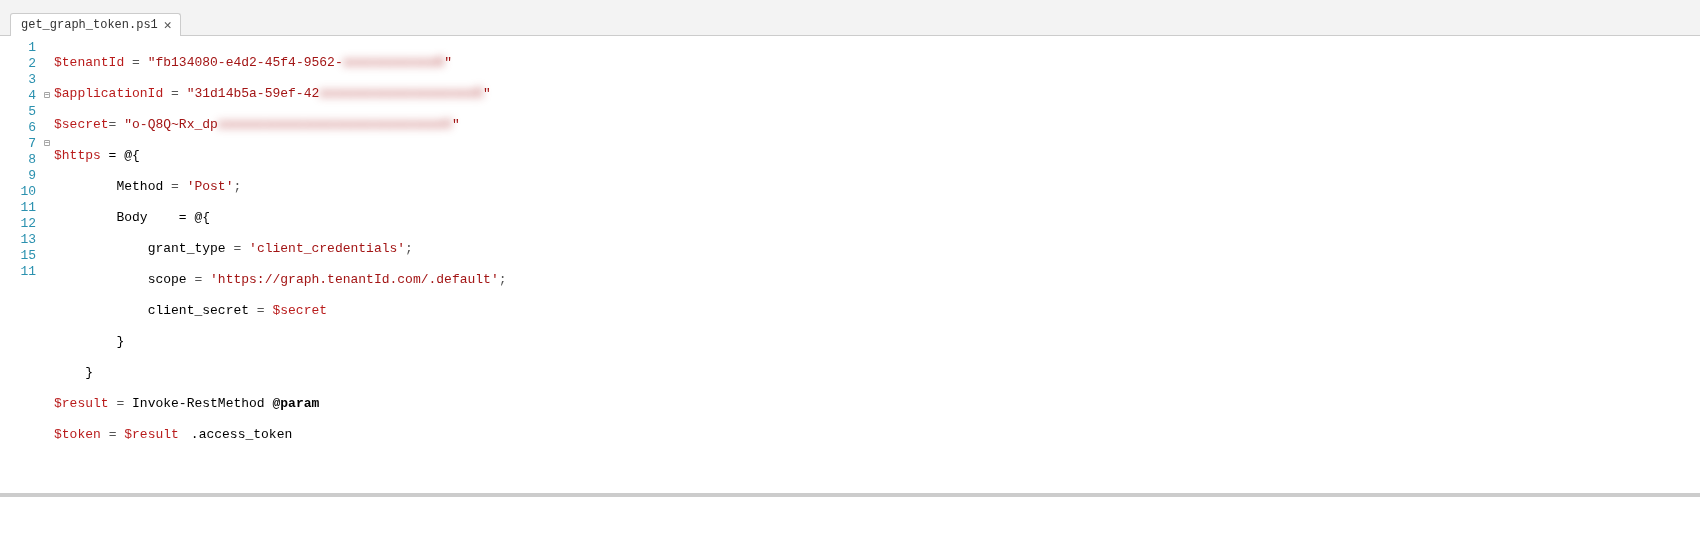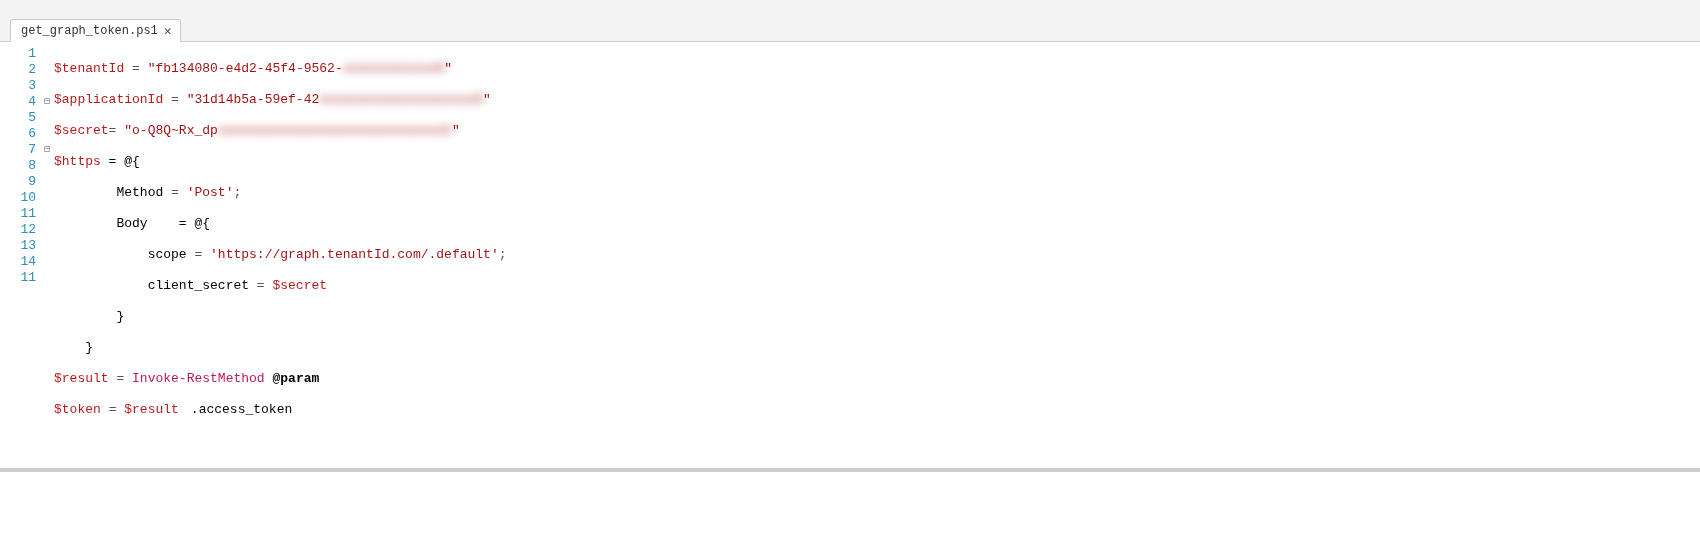--- a/index.html
+++ b/index.html
@@ -10,21 +10,21 @@
     background: #fff;
     width: 1700px;
   }
   .editor-pane {
     border-bottom: 4px solid #ccc;
   }
   .tabbar {
     display: flex;
     background: #f3f3f3;
     border-bottom: 1px solid #ccc;
-    height: 42px;
+    height: 36px;
     align-items: flex-end;
     padding-left: 10px;
   }
   .tab {
     display: flex;
     align-items: center;
     gap: 6px;
     background: #fff;
     border: 1px solid #ccc;
     border-bottom: none;
@@ -57,21 +57,21 @@
   .fold-col {
     width: 14px;
     color: #888;
   }
   .fold-col .ln { height:16px; line-height:16px; font-size:10px; text-align:center;}
   .code-col { flex:1; white-space: pre; }
   .code-col .ln { height:16px; line-height:16px; }
   .v  { color:#b91c1c; } 
   .op { color:#555; }
   .str{ color:#a31515; }
-  .fn { color:#be185d; }
+  .fn { color:#000000; }
   .mem{ color:#000;margin-left:12px; }
   .at { color:#000000; font-weight:bold;}
   .blur {
     filter: blur(4px);
     -webkit-filter: blur(4px);
   }
 </style>
 </head>
 <body>
 
@@ -91,21 +91,21 @@
       <div class="ln">4</div>
       <div class="ln">5</div>
       <div class="ln">6</div>
       <div class="ln">7</div>
       <div class="ln">8</div>
       <div class="ln">9</div>
       <div class="ln">10</div>
       <div class="ln">11</div>
       <div class="ln">12</div>
       <div class="ln">13</div>
-      <div class="ln">14</div>
+      <div class="ln">15</div>
       <div class="ln">11</div>
     </div>
     <div class="fold-col">
       <div class="ln"></div>
       <div class="ln"></div>
       <div class="ln"></div>
       <div class="ln">⊟</div>
       <div class="ln"></div>
       <div class="ln"></div>
       <div class="ln">⊟</div>
@@ -118,20 +118,21 @@
       <div class="ln"></div>
       <div class="ln"></div>
     </div>
     <div class="code-col">
 <div class="ln"><span class="v">$tenantId</span> <span class="op">=</span> <span class="str"><span>"fb134080-e4d2-45f4-9562-</span><span class="blur">xxxxxxxxxxxx0</span><span>"</span></span></div>
 <div class="ln"><span class="v">$applicationId</span> <span class="op">=</span> <span class="str"><span>"31d14b5a-59ef-42</span><span class="blur">xxxxxxxxxxxxxxxxxxxx5</span><span>"</span></span></div>
 <div class="ln"><span class="v">$secret</span><span class="op">=</span> <span class="str"><span>"o-Q8Q~Rx_dp</span><span class="blur">xxxxxxxxxxxxxxxxxxxxxxxxxxxxxV</span><span>"</span></span></div>
 <div class="ln"><span class="v">$https</span><span> = @{</span></div>
 <div class="ln">        <span>Method </span><span class="op">=</span> <span class="str">'Post'</span><span class="op">;</span></div>
 <div class="ln">        <span>Body   </span><span> = @{</span></div>
+<div class="ln">            <span>grant_type </span><span class="op">=</span> <span class="str">'client_credentials'</span><span class="op">;</span></div>
 <div class="ln">            <span>scope </span><span class="op">=</span> <span class="str">'https://graph.tenantId.com/.default'</span><span class="op">;</span></div>
 <div class="ln">            <span>client_secret </span><span class="op">=</span> <span class="v">$secret</span></div>
 <div class="ln"><span>        }</span></div>
 <div class="ln"><span>    }</span></div>
 <div class="ln"><span class="v">$result</span> <span class="op">=</span> <span class="fn">Invoke-RestMethod</span> <span class="at">@param</span></div>
 <div class="ln"><span class="v">$token</span> <span class="op">=</span> <span class="v">$result</span><span class="mem">.access_token</span></div>
     </div>
   </div>
 </div>
 

